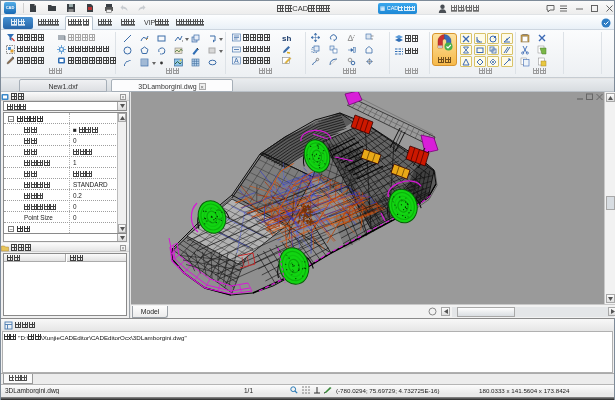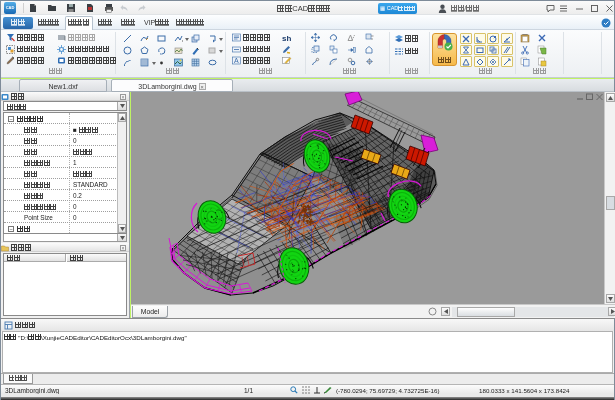--- a/index.html
+++ b/index.html
@@ -1,16 +1,16 @@
 <!DOCTYPE html>
 <html><head><meta charset="utf-8"><style>
 *{margin:0;padding:0;box-sizing:border-box}
 html,body{width:615px;height:400px;overflow:hidden}
 body{font-family:"Liberation Sans",sans-serif;background:#fff}
-#app{position:relative;width:615px;height:400px;border:1px solid #7e8b99;background:#bef264}
+#app{position:relative;width:615px;height:400px;border:1px solid #7e8b99;background:#e5e5e5}
 .ab{position:absolute}
 .cj{display:inline-block;width:.94em;height:.92em;vertical-align:-8%;background:
 repeating-linear-gradient(90deg,currentColor 0 1px,transparent 1px 2.6px),
 repeating-linear-gradient(0deg,currentColor 0 1px,transparent 1px 2.8px),
 linear-gradient(currentColor,currentColor);background-size:100% 100%,100% 100%,100% 12%;background-repeat:no-repeat;background-position:0 0,0 0,0 100%;opacity:.85;margin-right:.08em}
 svg{display:block}
 
 #title{left:0;top:0;width:613px;height:14px;background:linear-gradient(#fafafa,#ededed);border-bottom:1px solid #e0e3e6}
 #logo{left:3px;top:1px;width:12px;height:12px;border-radius:2px;background:linear-gradient(#55aee8,#1768b3);color:#fff;font-size:4px;font-weight:bold;text-align:center;line-height:12px}
 #qsep{left:22px;top:2px;width:1px;height:10px;background:#d0d0d0}

